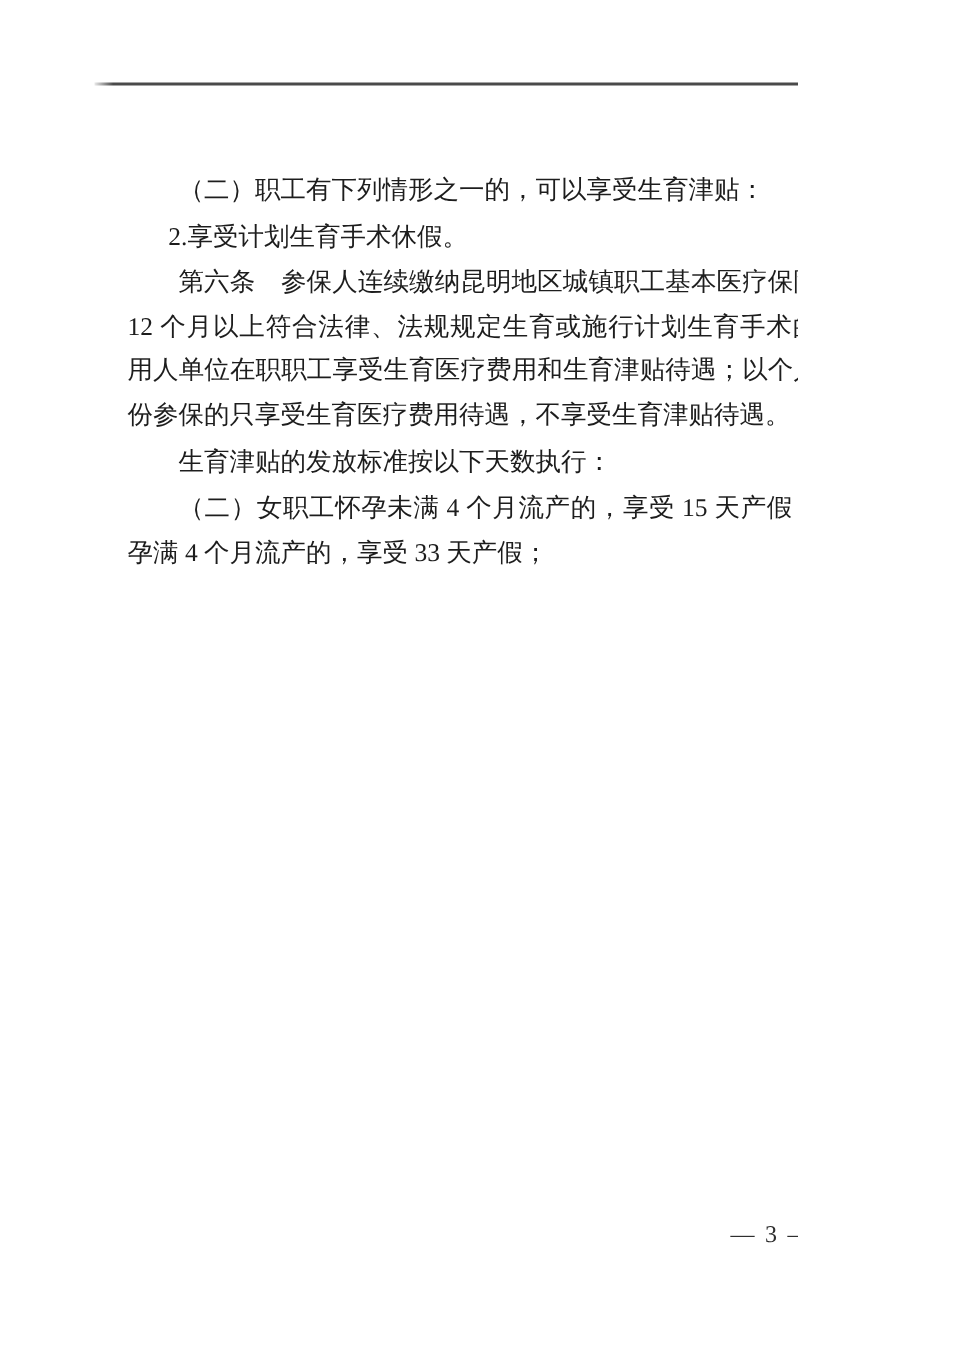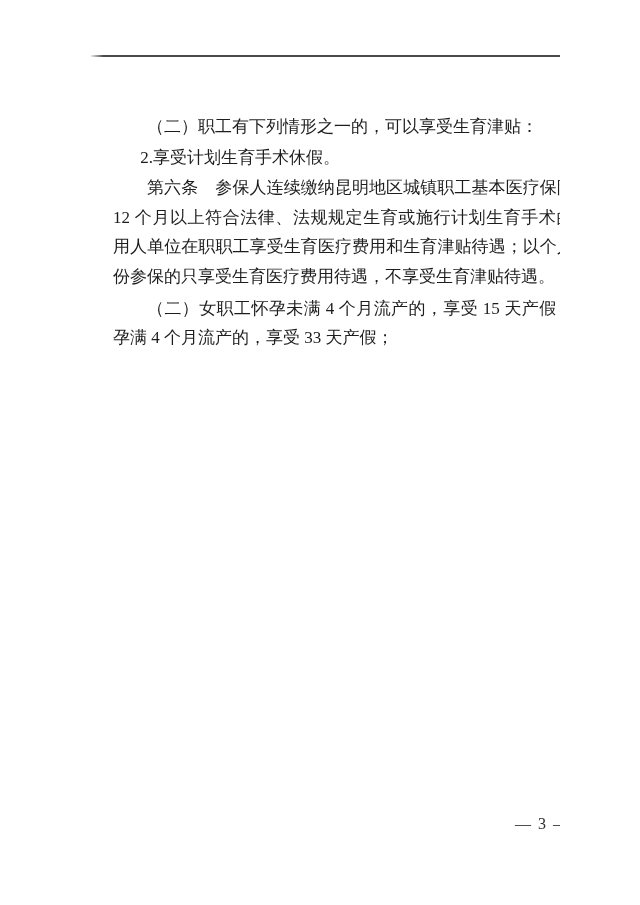--- a/index.html
+++ b/index.html
@@ -7,21 +7,20 @@
     padding: 0;
     background: #ffffff;
   }
   .page {
     position: relative;
     width: 532px;
     height: 905px;
     background: #ffffff;
     overflow: hidden;
     font-family: "Liberation Serif", "DejaVu Serif", serif;
-    margin-left: 28px;
   }
   .top-rule {
     position: absolute;
     left: 63px;
     top: 55px;
     width: 496px;
     height: 2px;
     background: linear-gradient(to right,
       rgba(75,75,75,0.12) 0%, #4a4a4a 2.5%,
       #4a4a4a 97.5%, rgba(75,75,75,0.12) 100%);
@@ -73,20 +72,21 @@
 
 <div class="page">
 
   <div class="top-rule"></div>
 
   <div class="doc">
 
   <p class="para">（二）职工有下列情形之一的，可以享受生育津贴：</p>
       <p class="para list" style="margin-top: 1px;">2.享受计划生育手术休假。</p>
       <p class="para" style="margin-top: 1px;">第六条　参保人连续缴纳昆明地区城镇职工基本医疗保险费 12 个月以上符合法律、法规规定生育或施行计划生育手术的，用人单位在职职工享受生育医疗费用和生育津贴待遇；以个人身份参保的只享受生育医疗费用待遇，不享受生育津贴待遇。</p>
+      <p class="para" style="margin-top: 1px;">生育津贴的发放标准按以下天数执行：</p>
       <p class="para" style="margin-top: 2px;">（二）女职工怀孕未满 4 个月流产的，享受 15 天产假；怀孕满 4 个月流产的，享受 33 天产假；</p>
     </div>
 
   <div class="page-number">— 3 —</div>
 
   <div class="watermark">
     <span style="display:inline-block; line-height:0;">
       <svg width="38" height="31" viewBox="0 0 38 31" xmlns="http://www.w3.org/2000/svg">
         <g fill="none" stroke="#cccccc" stroke-width="1.5">
           <ellipse cx="13" cy="11.5" rx="10.8" ry="9.2"></ellipse>

